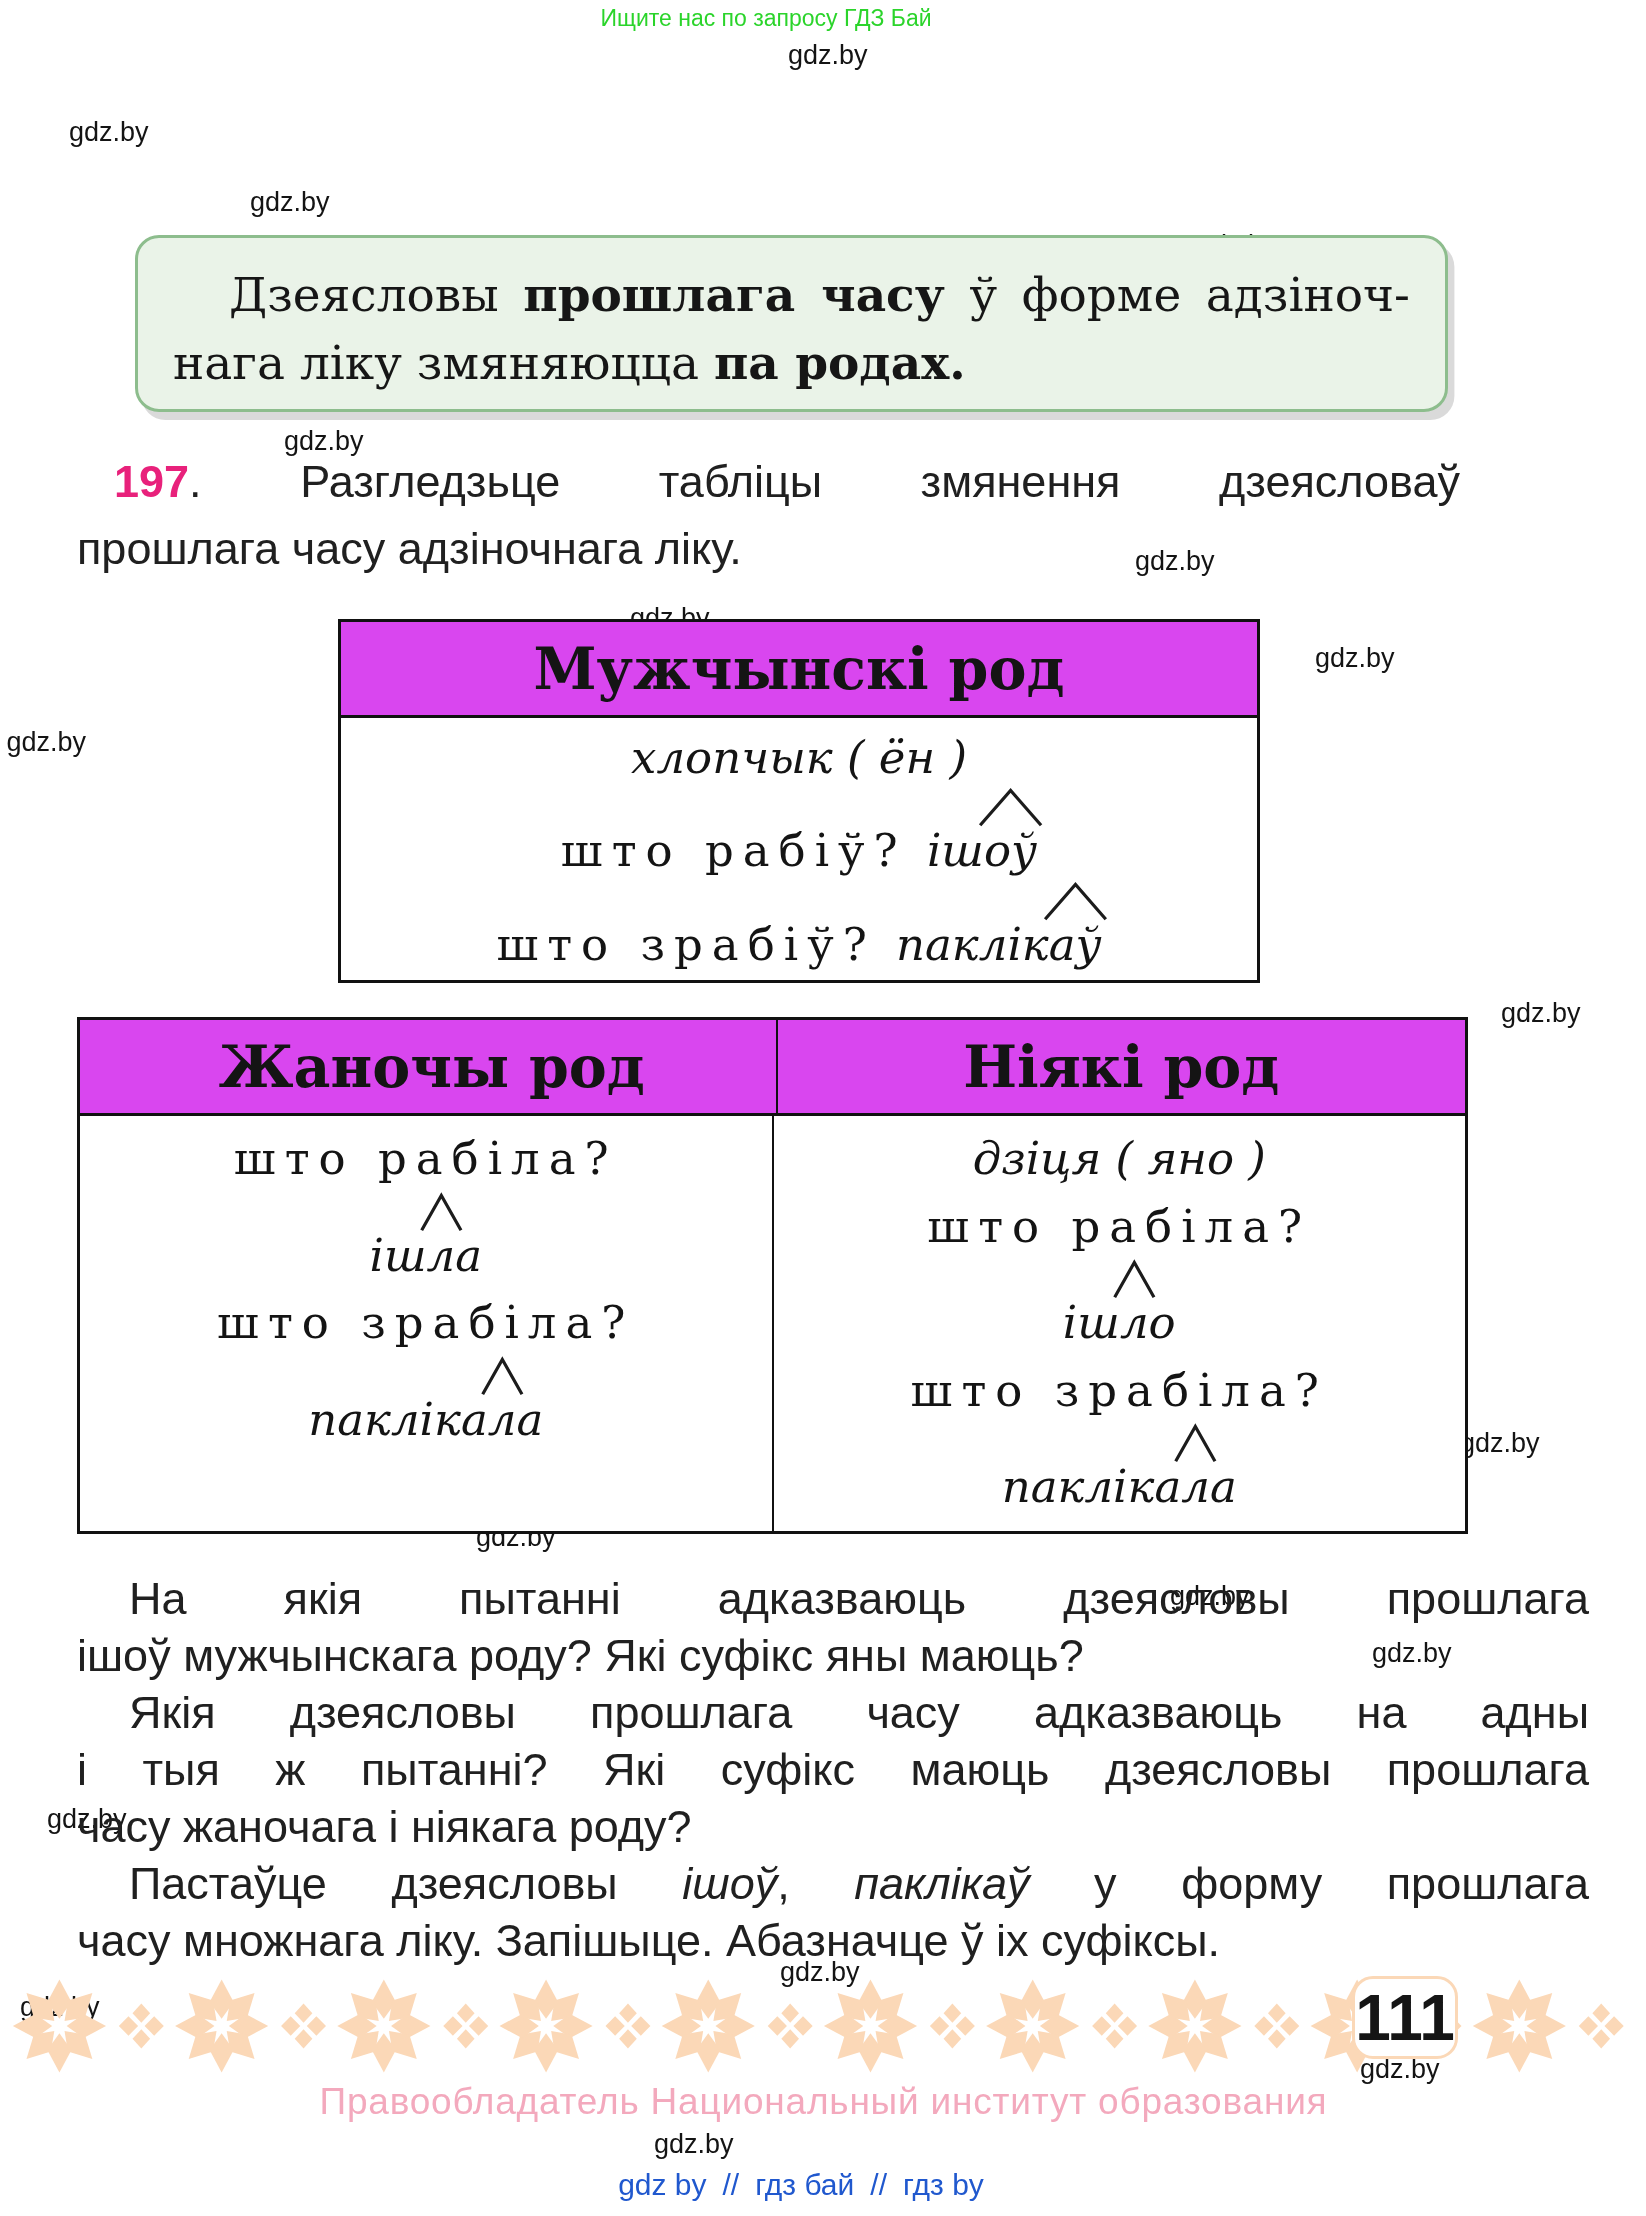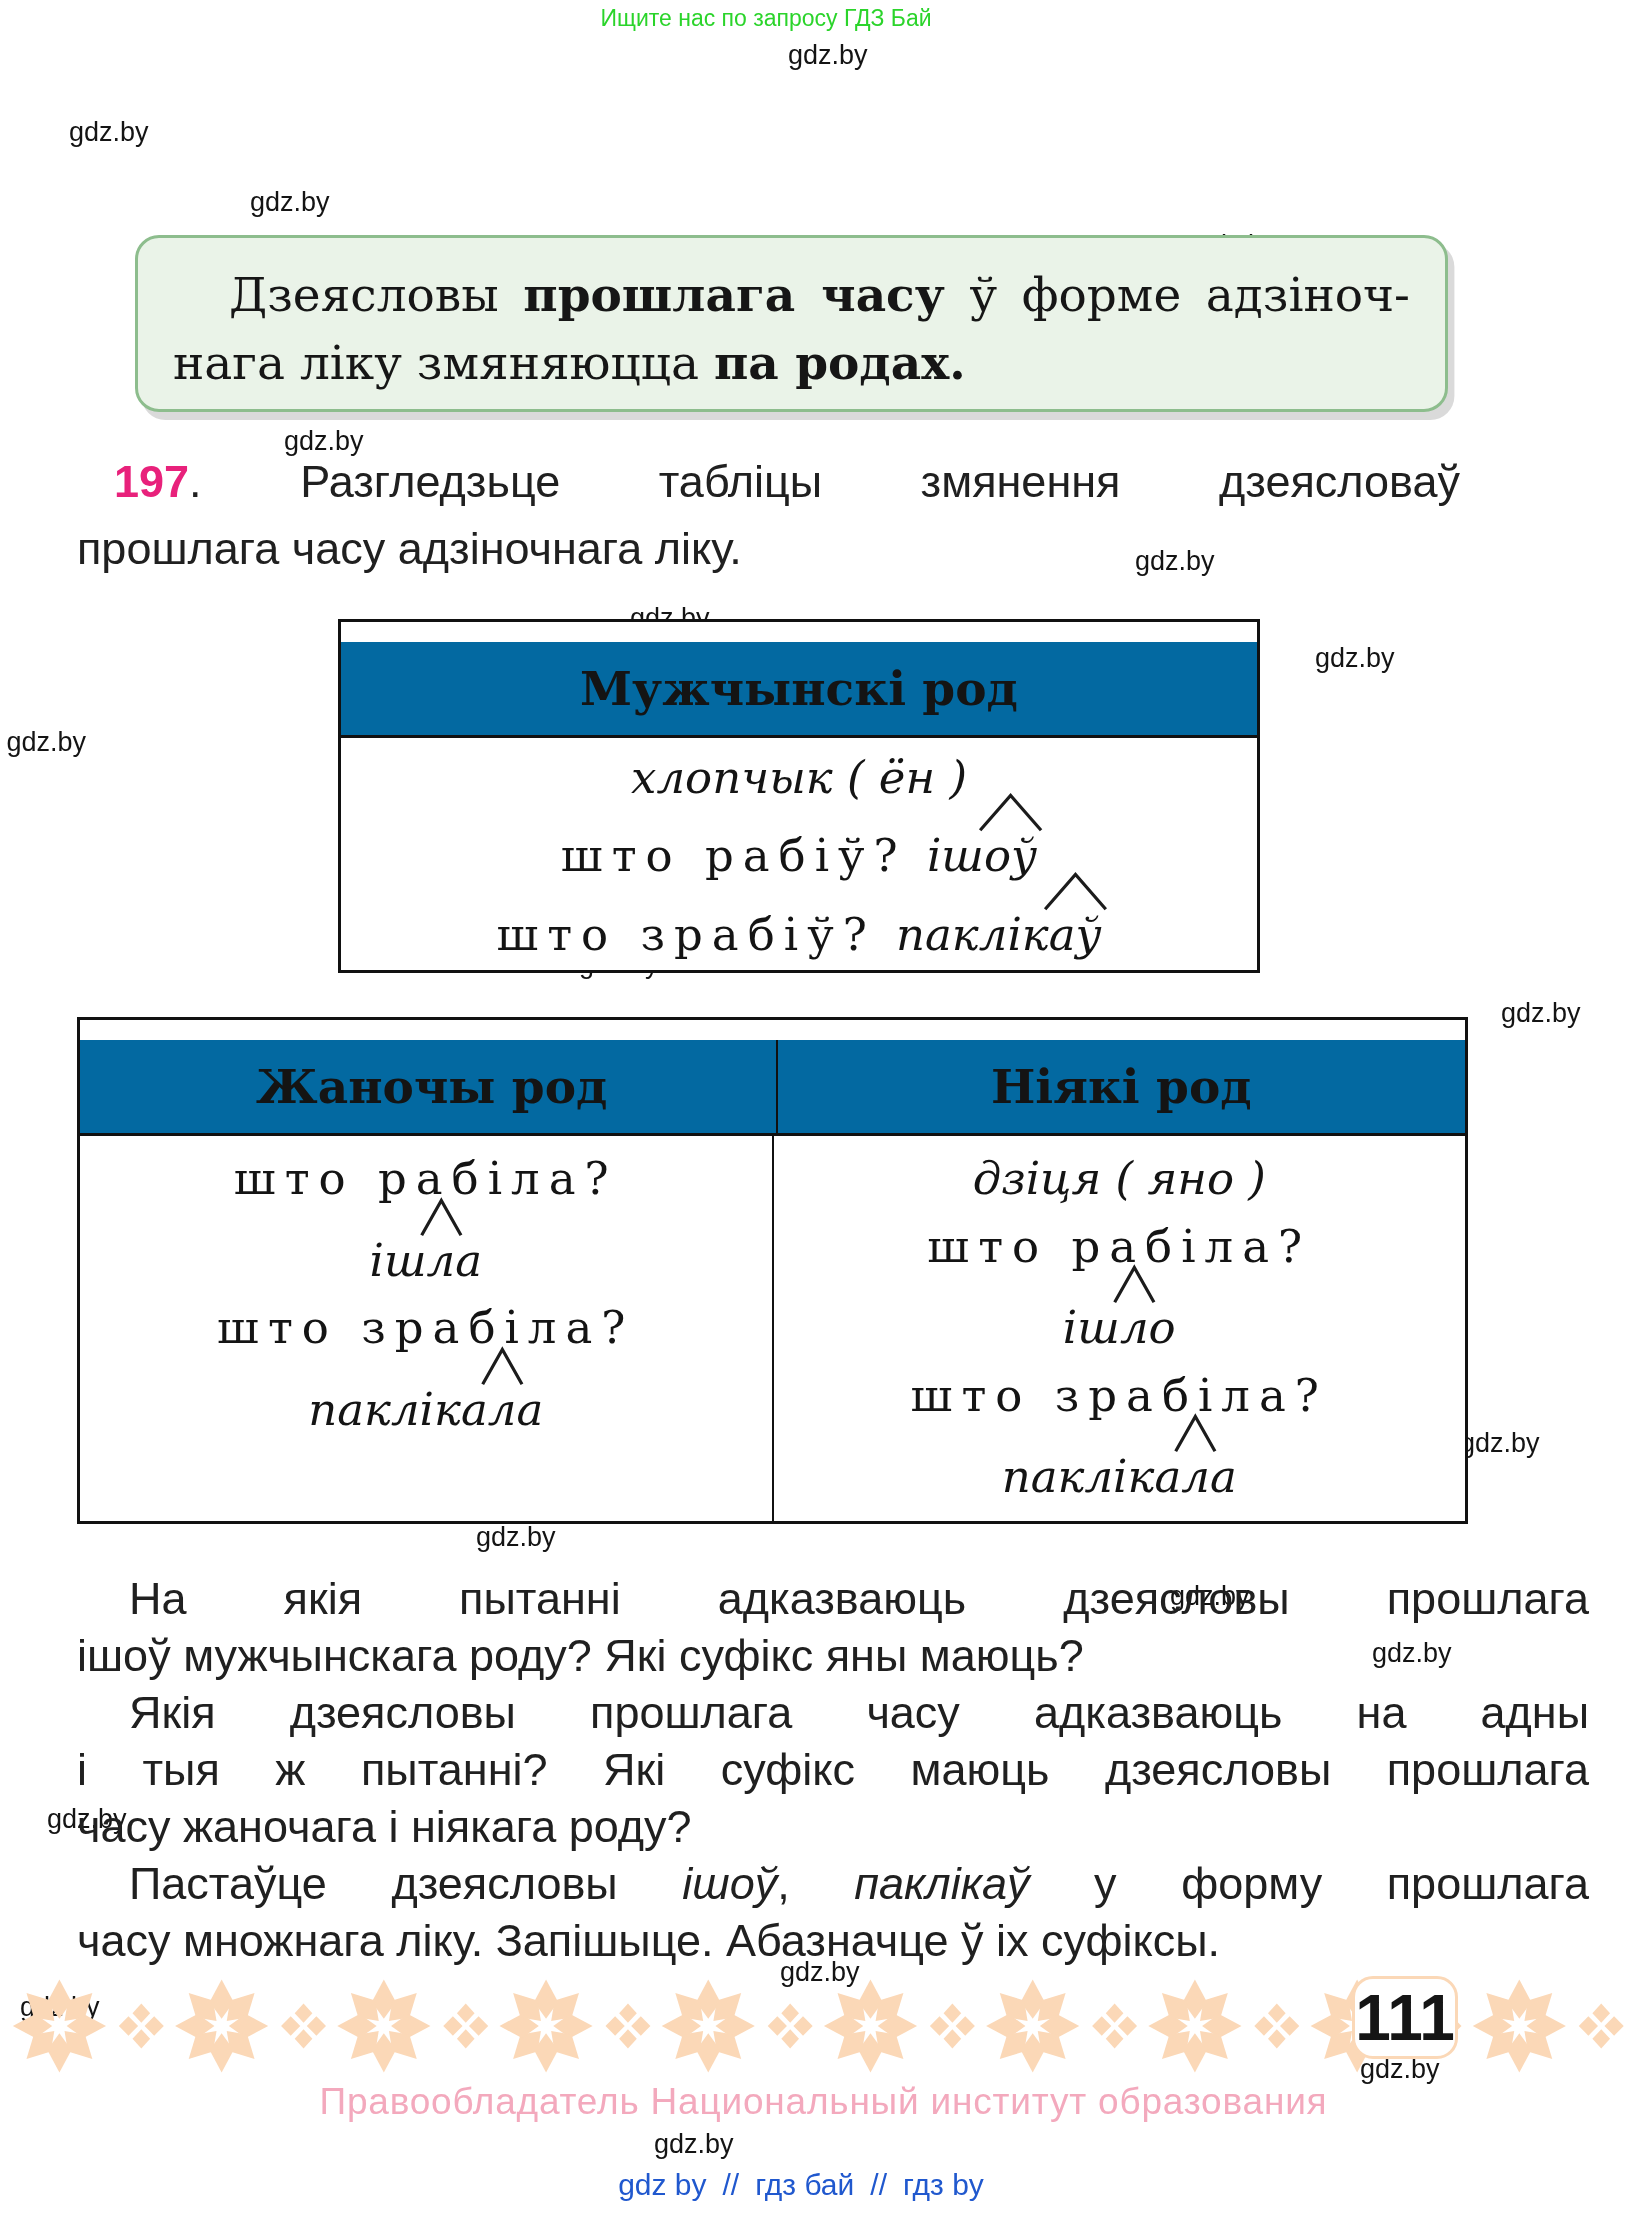--- a/index.html
+++ b/index.html
@@ -23,37 +23,37 @@
 
   
   .exercise{position:absolute;left:77px;top:451px;width:1383px;font-size:45px;line-height:61px;color:#202020;}
   .ex-line1{text-align:justify;text-align-last:justify;text-indent:37px;white-space:normal;}
   .ex-num{color:#e8217b;font-weight:bold;}
   .ex-line2{margin-top:6.4px;}
 
   
   .tbl{position:absolute;background:#ffffff;border:3.2px solid #111111;
        font-family:"DejaVu Serif","Liberation Serif",serif;color:#141414;}
-  .tbl-header{background:#0369a1;border-bottom:3.2px solid #111111;height:93px;
+  .tbl-header{background:#d946ef;border-bottom:3.2px solid #111111;height:93px;
               display:flex;align-items:center;justify-content:center;
-              font-weight:bold;font-size:47px;margin-top:20px;}
+              font-weight:bold;font-size:57px;}
   .tbl1{left:338px;top:619px;width:916px;}
   .tbl1-body{display:flex;flex-direction:column;align-items:center;gap:11.3px;padding:13px 0 9.7px 0;font-size:45px;}
   .tbl2{left:77px;top:1017px;width:1385px;}
   .tbl2-cols{display:flex;}
   .tbl2-col{flex:1 1 0;display:flex;flex-direction:column;align-items:center;gap:14.5px;
             padding:16px 0 17.7px 0;font-size:45px;}
   .tbl2-col.left{border-right:2.4px solid #111111;}
   .tbl2-headrow{display:flex;}
   .tbl2-headrow .tbl-header{flex:1 1 0;}
   .tbl2-headrow .tbl-header.left{border-right:2.4px solid #111111;padding-left:8px;}
 
   .subject{font-style:italic;line-height:53px;}
   .q{letter-spacing:0.20em;line-height:53px;}
-  .vline{line-height:53px;margin-top:14px;position:relative;white-space:nowrap;}
+  .vline{line-height:53px;margin-top:29px;position:relative;white-space:nowrap;}
   .vline .q{margin-right:0.45em;}
   .verb{font-style:italic;}
   .sfx{position:relative;display:inline-block;}
   .caret{position:absolute;left:-8px;top:-35px;width:calc(100% + 16px);height:37px;overflow:visible;}
 
   
   .questions{position:absolute;left:77px;top:1570px;width:1512px;font-size:45px;line-height:57px;color:#202020;}
   .jline{text-align:justify;text-align-last:justify;}
   .ind{text-indent:52px;}
   .it{font-style:italic;}

